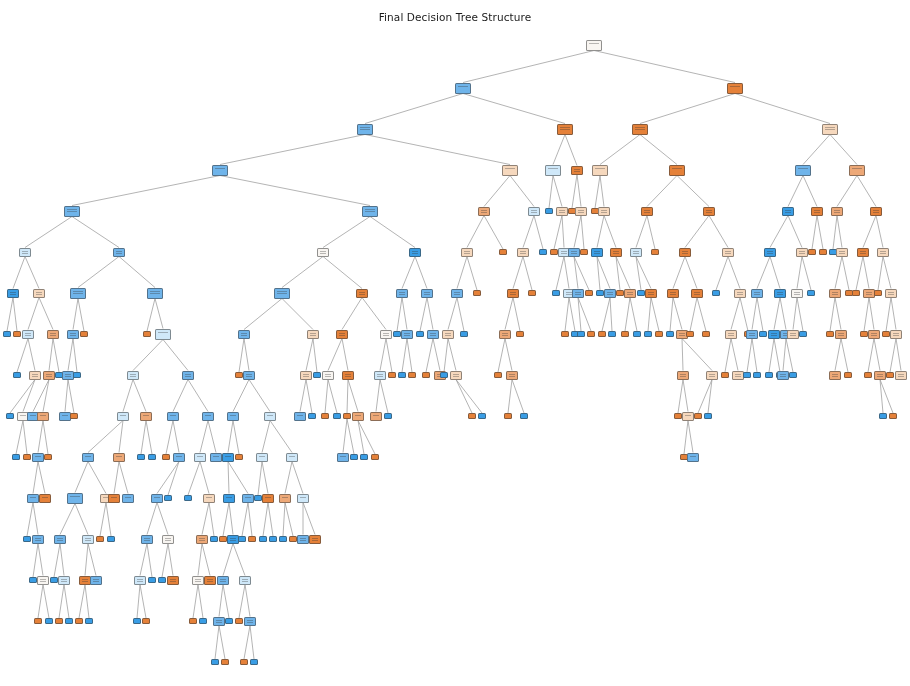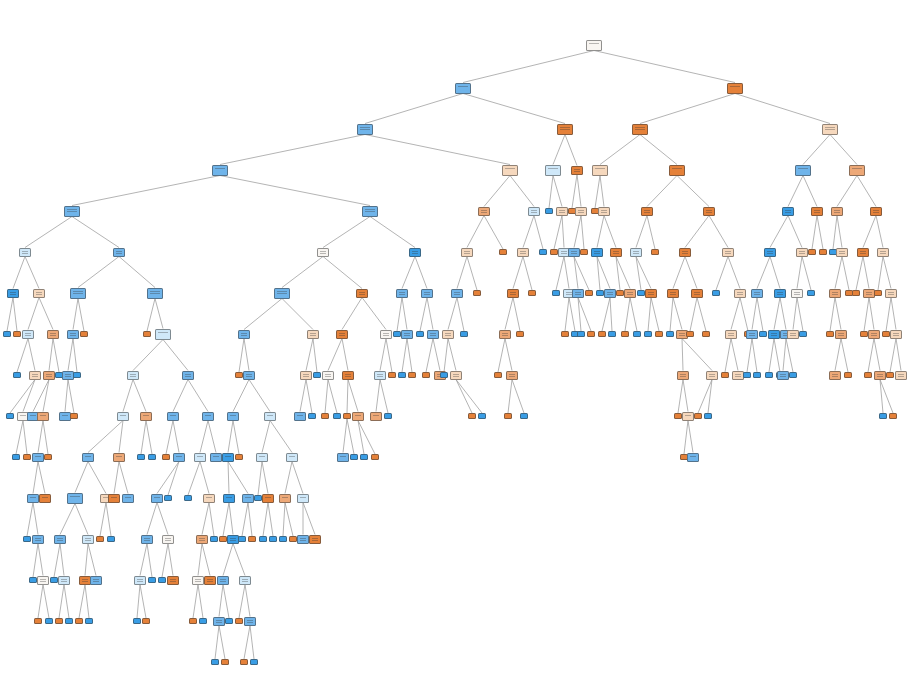--- a/index.html
+++ b/index.html
@@ -313,20 +313,21 @@
       <line x1="198" y1="584.5" x2="203" y2="618"></line>
       <line x1="223" y1="584.5" x2="219" y2="616.5"></line>
       <line x1="223" y1="584.5" x2="229" y2="618"></line>
       <line x1="245" y1="584.5" x2="239" y2="618"></line>
       <line x1="245" y1="584.5" x2="250" y2="616.5"></line>
       <line x1="219" y1="625.5" x2="215" y2="659"></line>
       <line x1="219" y1="625.5" x2="225" y2="659"></line>
       <line x1="250" y1="625.5" x2="244" y2="659"></line>
       <line x1="250" y1="625.5" x2="254" y2="659"></line>
     </svg>
+  <div class="figure-title">Final Decision Tree Structure</div>
 <div class="node L" style="left: 586px; top: 39.5px; width: 16px; height: 11px; background: rgb(248, 245, 241);">
       <i class="tl"></i>
     </div>
     <div class="node L" style="left: 455px; top: 82.5px; width: 16px; height: 11px; background: rgb(111, 180, 234);">
       <i class="tl"></i>
     </div>
     <div class="node L" style="left: 727px; top: 82.5px; width: 16px; height: 11px; background: rgb(229, 129, 57);">
       <i class="tl"></i>
     </div>
     <div class="node L" style="left: 357px; top: 123.5px; width: 16px; height: 11px; background: rgb(111, 180, 234);">

